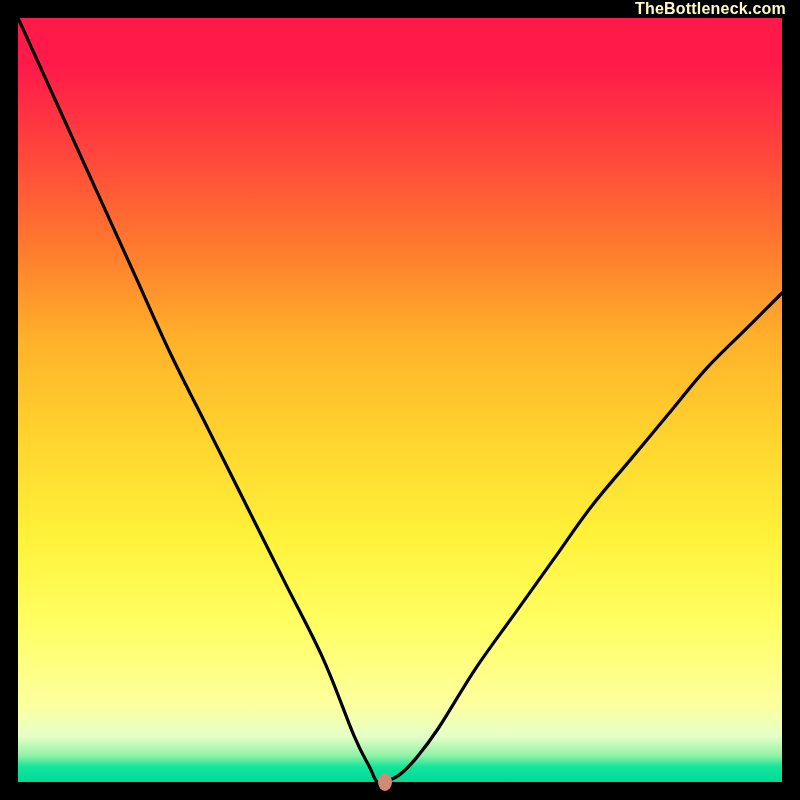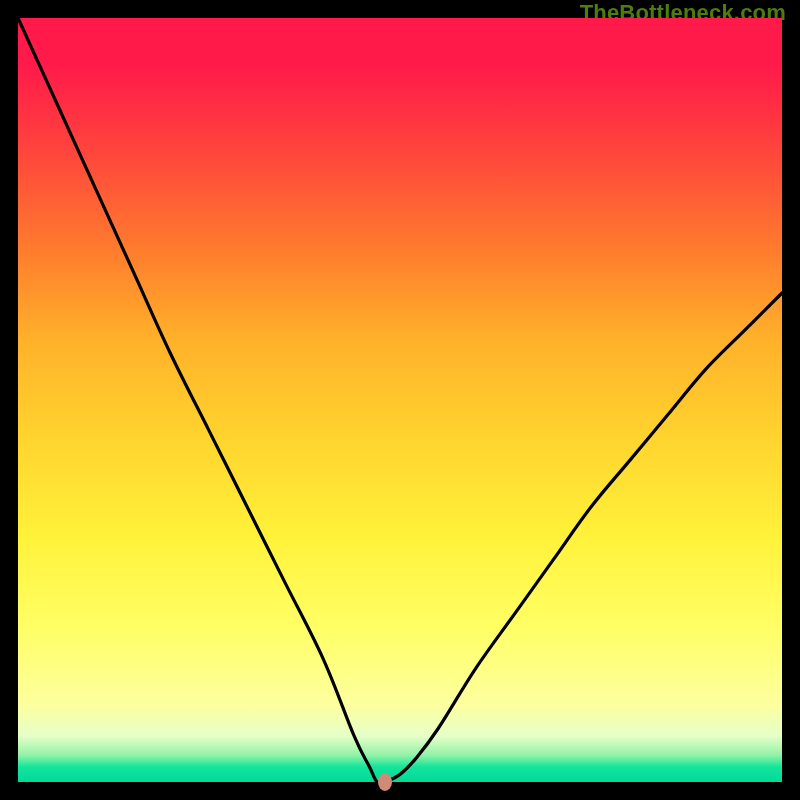--- a/index.html
+++ b/index.html
@@ -43,23 +43,23 @@
       #e6ffc8 94%,
       #92f2a7 96.5%,
       #14e59b 98%,
       #00d99a 100%
     );
   }
   .watermark {
     position: absolute;
     top: 0px;
     right: 14px;
-    font-size: 22px;
+    font-size: 16px;
     font-weight: 600;
-    color: #4d7c0f;
+    color: #fef9c3;
     letter-spacing: 0.2px;
     user-select: none;
   }
   svg.curve {
     position: absolute;
     left: 0;
     top: 0;
     width: 764px;
     height: 764px;
     overflow: visible;

